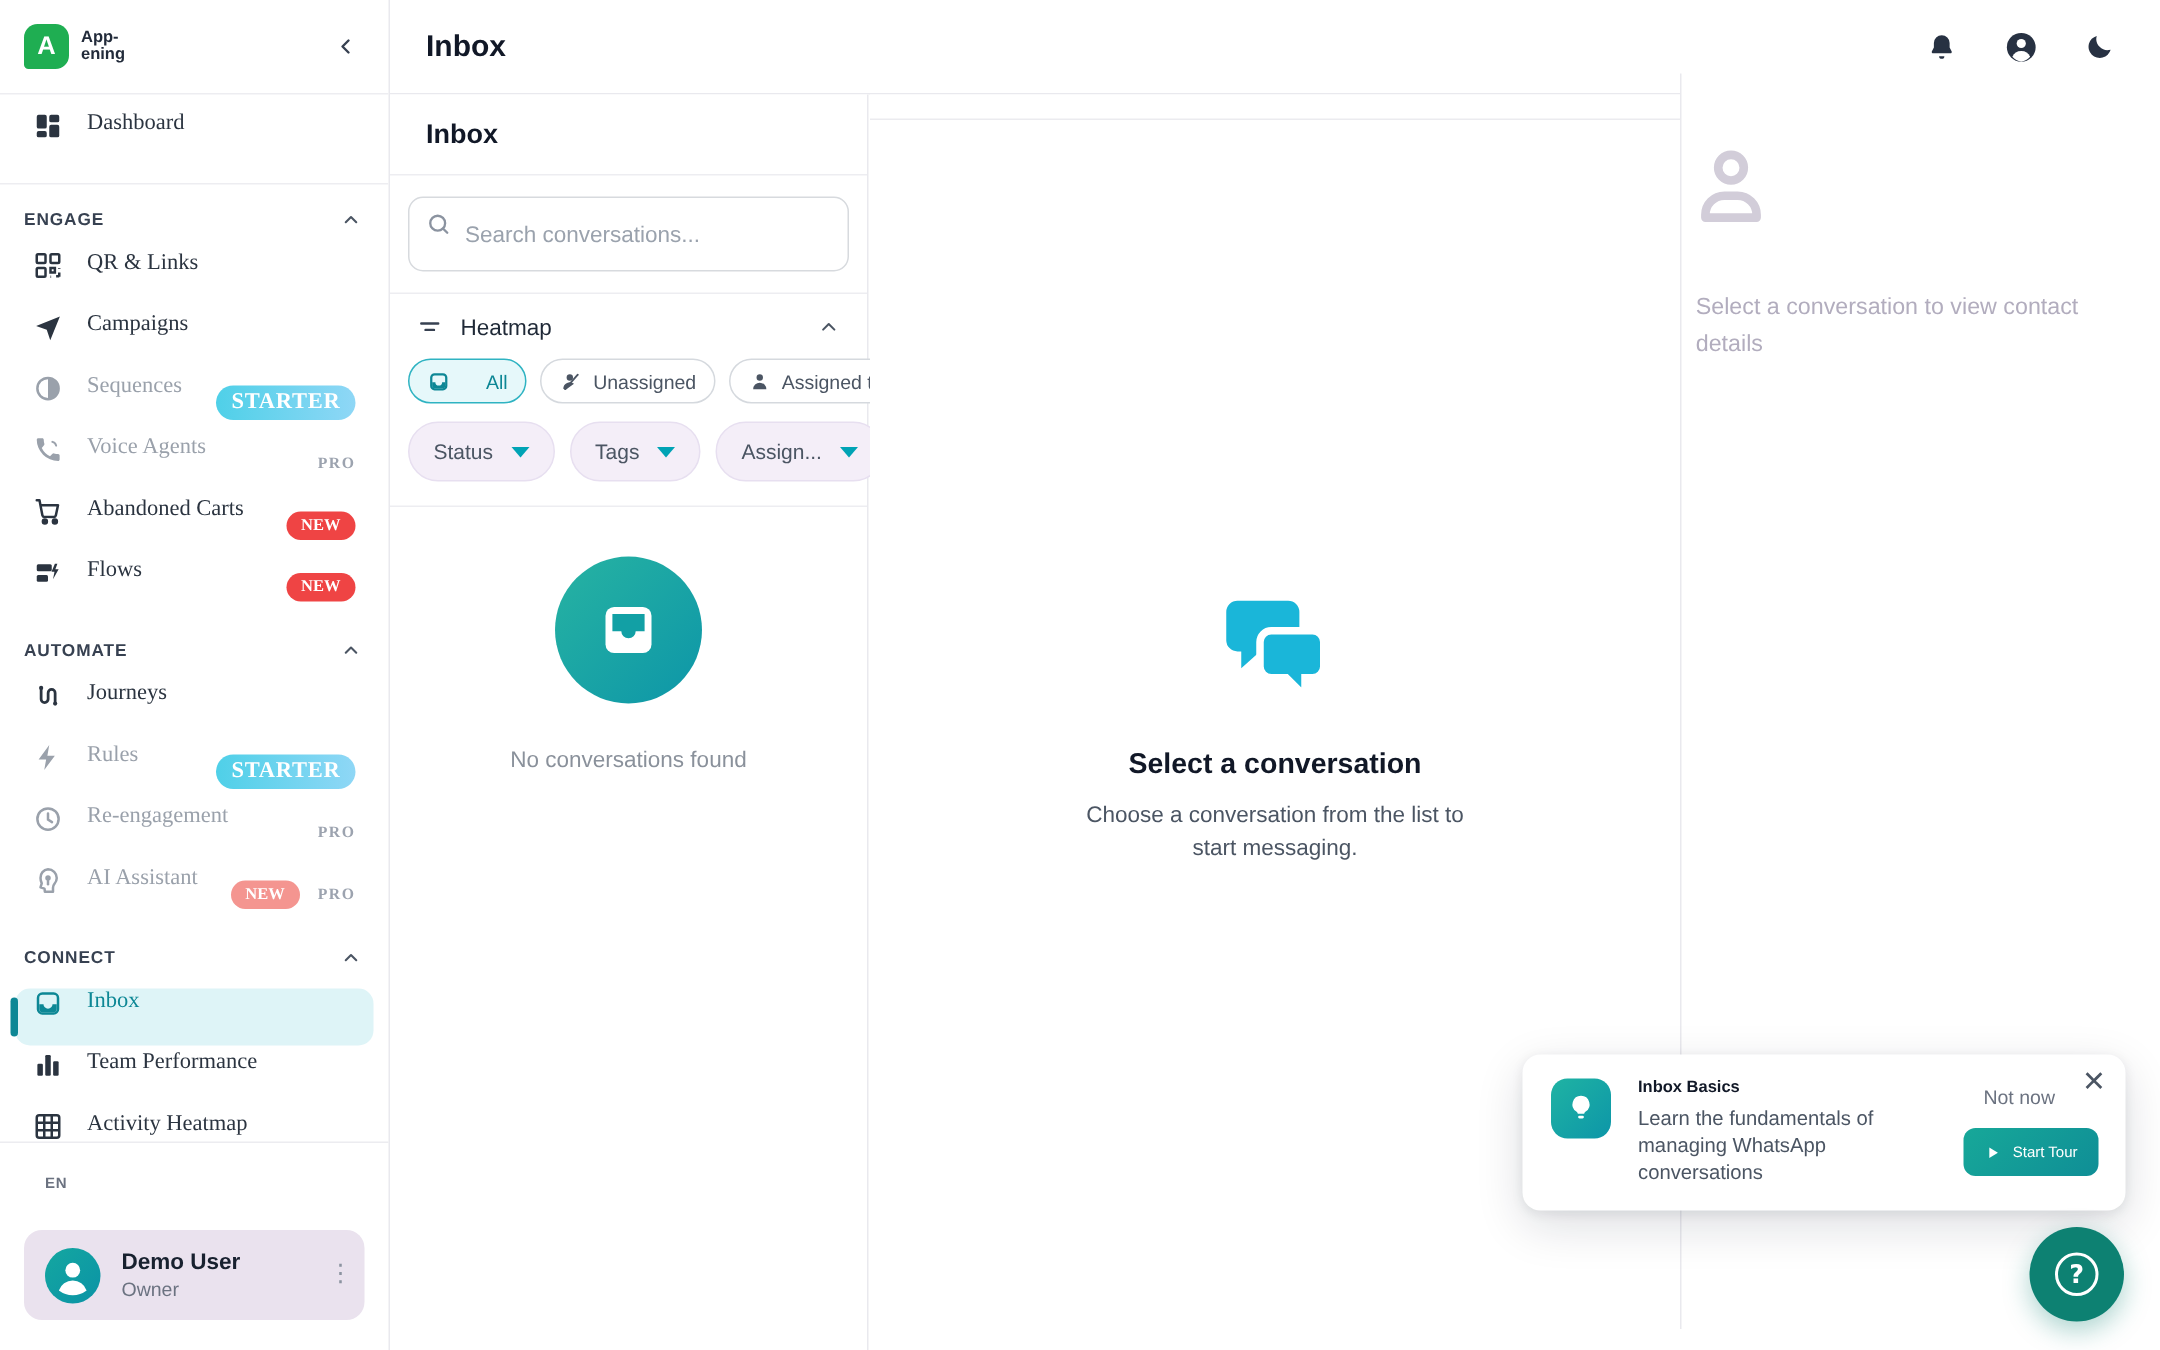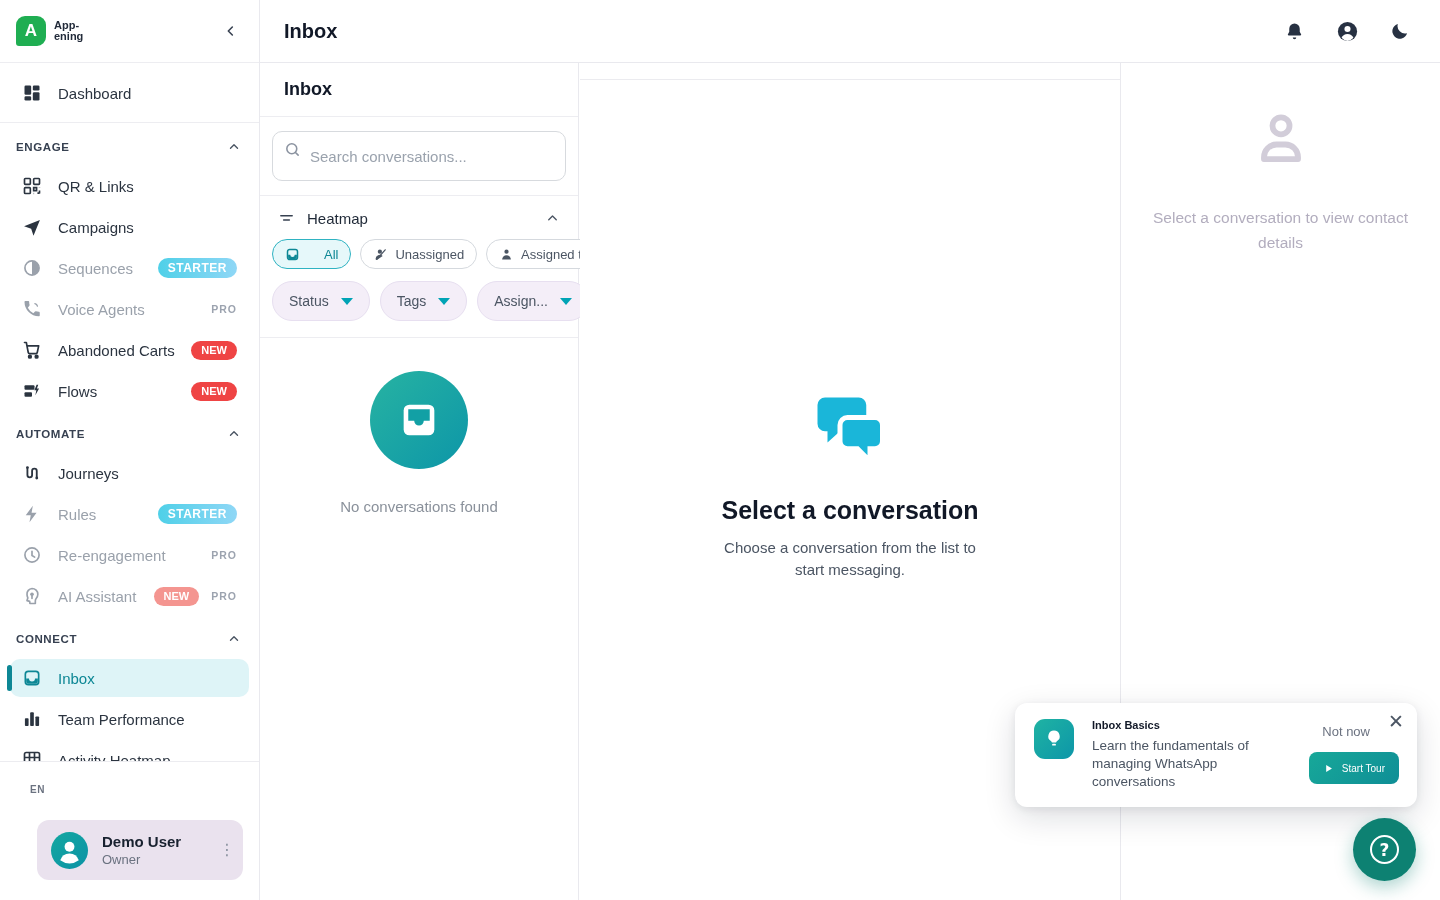--- a/index.html
+++ b/index.html
@@ -8,37 +8,37 @@
 
   
   .sidebar { position:absolute; left:0; top:0; width:260px; height:900px; background:#fff; border-right:1px solid #e9e9ee; display:flex; flex-direction:column; }
   .sb-head { height:63px; flex:0 0 63px; border-bottom:1px solid #ededf1; display:flex; align-items:center; justify-content:space-between; padding:0 16px 0 16px; }
   .logo { display:flex; align-items:center; gap:8px; }
   .logo-badge { width:30px; height:30px; background:#1fae52; border-radius:9px 9px 9px 3px; color:#fff; font-weight:bold; font-size:17px; display:flex; align-items:center; justify-content:center; }
   .logo-text { display:flex; flex-direction:column; font-size:11px; line-height:11px; font-weight:bold; color:#222b3a; }
   .collapse-btn { background:none; border:none; cursor:pointer; color:#374151; display:flex; padding:4px; }
 
   .sb-nav { height:698px; flex:0 0 698px; overflow:hidden; padding-top:11px; }
-  .nav-item { height:38px; margin:0 10px 3px 10px; border-radius:10px; display:flex; align-items:center; gap:16px; padding:0 12px; font-size:15px; color:#2b3440; cursor:pointer; position:relative; }
+  .nav-item { height:38px; margin:0 10px 3px 10px; border-radius:10px; display:flex; gap:16px; padding:0 12px; font-size:15px; color:#2b3440; cursor:pointer; position:relative;font-family:Liberation Serif, serif; }
   .nav-item .ic { flex:0 0 20px; }
   .nav-item.disabled { color:#9aa1ab; }
   .nav-item.active { background:#def4f7; color:#0d8795; }
   .nav-item.active::before { content:""; position:absolute; left:-3px; top:6px; width:5px; height:26px; border-radius:4px; background:#0d8795; }
   .nav-right { margin-left:auto; display:flex; align-items:center; gap:12px; }
   .nav-divider { height:1px; background:#ededf1; margin:10px 0 12px 0; }
   .nav-section { display:flex; align-items:center; justify-content:space-between; padding:0 18px 0 16px; height:24px; margin:12px 0 8px 0; }
   .nav-section .sec-label { font-size:11.5px; font-weight:bold; letter-spacing:.6px; color:#374151; }
   .badge-new { background:#ef4444; color:#fff; font-size:11px; font-weight:bold; padding:4px 10px; border-radius:999px; line-height:1; }
   .badge-new.soft { background:#f49590; }
-  .badge-starter { background:linear-gradient(90deg,#4fd0e8,#8fd7f6); color:#fff; font-size:12px; font-weight:bold; letter-spacing:.5px; padding:4px 10px; border-radius:999px; line-height:1; }
+  .badge-starter { background:linear-gradient(90deg,#4fd0e8,#8fd7f6); color:#fff; font-size:15px; font-weight:bold; letter-spacing:.5px; padding:4px 10px; border-radius:999px; line-height:1; }
   .tag-pro { color:#9ca3af; font-size:10.5px; font-weight:bold; letter-spacing:1px; }
 
   .sb-foot { flex:1; border-top:1px solid #ececf0; padding:22px 16px 0 16px; }
   .lang { font-size:10px; font-weight:bold; color:#6b7280; letter-spacing:.5px; padding-left:14px; cursor:pointer; }
-  .user-card { margin-top:25px; background:#eae2ee; border-radius:12px; height:60px; display:flex; align-items:center; padding:0 2px 0 14px; cursor:pointer;margin-left:21px; }
+  .user-card { margin-top:25px; background:#eae2ee; border-radius:12px; height:60px; display:flex; align-items:center; padding:0 2px 0 14px; cursor:pointer; }
   .user-avatar { width:37px; height:37px; border-radius:50%; background:linear-gradient(135deg,#14a7a0,#0b93a6); display:flex; align-items:center; justify-content:center; }
   .user-meta { margin-left:14px; }
   .user-name { font-size:15px; font-weight:bold; color:#18212f; }
   .user-role { font-size:13px; color:#6b7280; margin-top:2px; }
   .user-dots { margin-left:auto; color:#8b93a0; font-size:16px; letter-spacing:0; line-height:1; padding:6px; cursor:pointer; }
 
   
   .topbar { position:absolute; left:260px; top:0; width:1180px; height:63px; border-bottom:1px solid #e9e9ee; display:flex; align-items:center; padding:0 30px 0 24px; background:#fff; }
   .topbar-title { font-size:20px; font-weight:bold; color:#111827; }
   .topbar-actions { margin-left:auto; display:flex; align-items:center; gap:31px; color:#273142; }
@@ -62,25 +62,25 @@
   .pill { height:40px; background:#f4eef8; border:1px solid #e7dff0; border-radius:999px; display:inline-flex; align-items:center; gap:12px; padding:0 16px; font-size:14px; color:#4b5563; cursor:pointer; }
   .tri-down { width:0; height:0; border-left:6px solid transparent; border-right:6px solid transparent; border-top:7px solid #00a3b5; }
   .conv-empty { padding-top:33px; text-align:center; }
   .conv-empty-circle { width:98px; height:98px; border-radius:50%; margin:0 auto; background:linear-gradient(135deg,#27b3a2,#0d96a8); display:flex; align-items:center; justify-content:center; }
   .conv-empty-text { margin-top:29px; font-size:15px; color:#8a919b; }
 
   
   .main-area { position:absolute; left:580px; top:63px; width:540px; height:837px; background:#fff; display:flex; flex-direction:column; }
   .main-strip { height:17px; flex:0 0 17px; border-bottom:1px solid #ebebef; }
   .main-empty { flex:1; display:flex; flex-direction:column; align-items:center; justify-content:center; text-align:center; padding-bottom:10px; }
-  .main-empty-title { font-size:25px; font-weight:bold; color:#111827; margin-top:26px; }
+  .main-empty-title { font-size:19px; font-weight:bold; color:#111827; margin-top:26px; }
   .main-empty-desc { font-size:15px; color:#4b5563; margin-top:12px; width:270px; line-height:1.45; }
 
   
-  .contact-panel { position:absolute; left:1120px; top:63px; width:320px; height:837px; border-left:1px solid #e9e9ee; background:#fff; text-align:center; padding-top:43px; }
+  .contact-panel { position:absolute; left:1120px; top:49px; width:320px; height:837px; border-left:1px solid #e9e9ee; background:#fff; text-align:left; padding-top:43px; }
   .contact-empty-text { margin:30px auto 0 auto; width:300px; font-size:15.5px; color:#b2adbe; line-height:1.6; }
 
   
   .tour-popup { position:absolute; left:1015px; top:703px; width:402px; min-height:104px; background:#fff; border-radius:12px; box-shadow:0 10px 32px rgba(15,23,42,.14), 0 2px 8px rgba(15,23,42,.08); padding:16px 18px 16px 19px; display:flex; }
   .tour-tile { width:40px; height:40px; flex:0 0 40px; border-radius:11px; background:linear-gradient(135deg,#1fb3a3,#0d96a8); display:flex; align-items:center; justify-content:center; }
   .tour-texts { margin-left:18px; width:168px; }
   .tour-title { font-size:11px; font-weight:bold; color:#111827; }
   .tour-desc { margin-top:6px; font-size:13.5px; color:#4b5563; line-height:1.33; }
   .tour-right { margin-left:auto; display:flex; flex-direction:column; align-items:flex-end; }
   .tour-dismiss { margin:5px 29px 0 0; font-size:13px; color:#6b7280; background:none; border:none; cursor:pointer; font-family:inherit; }

